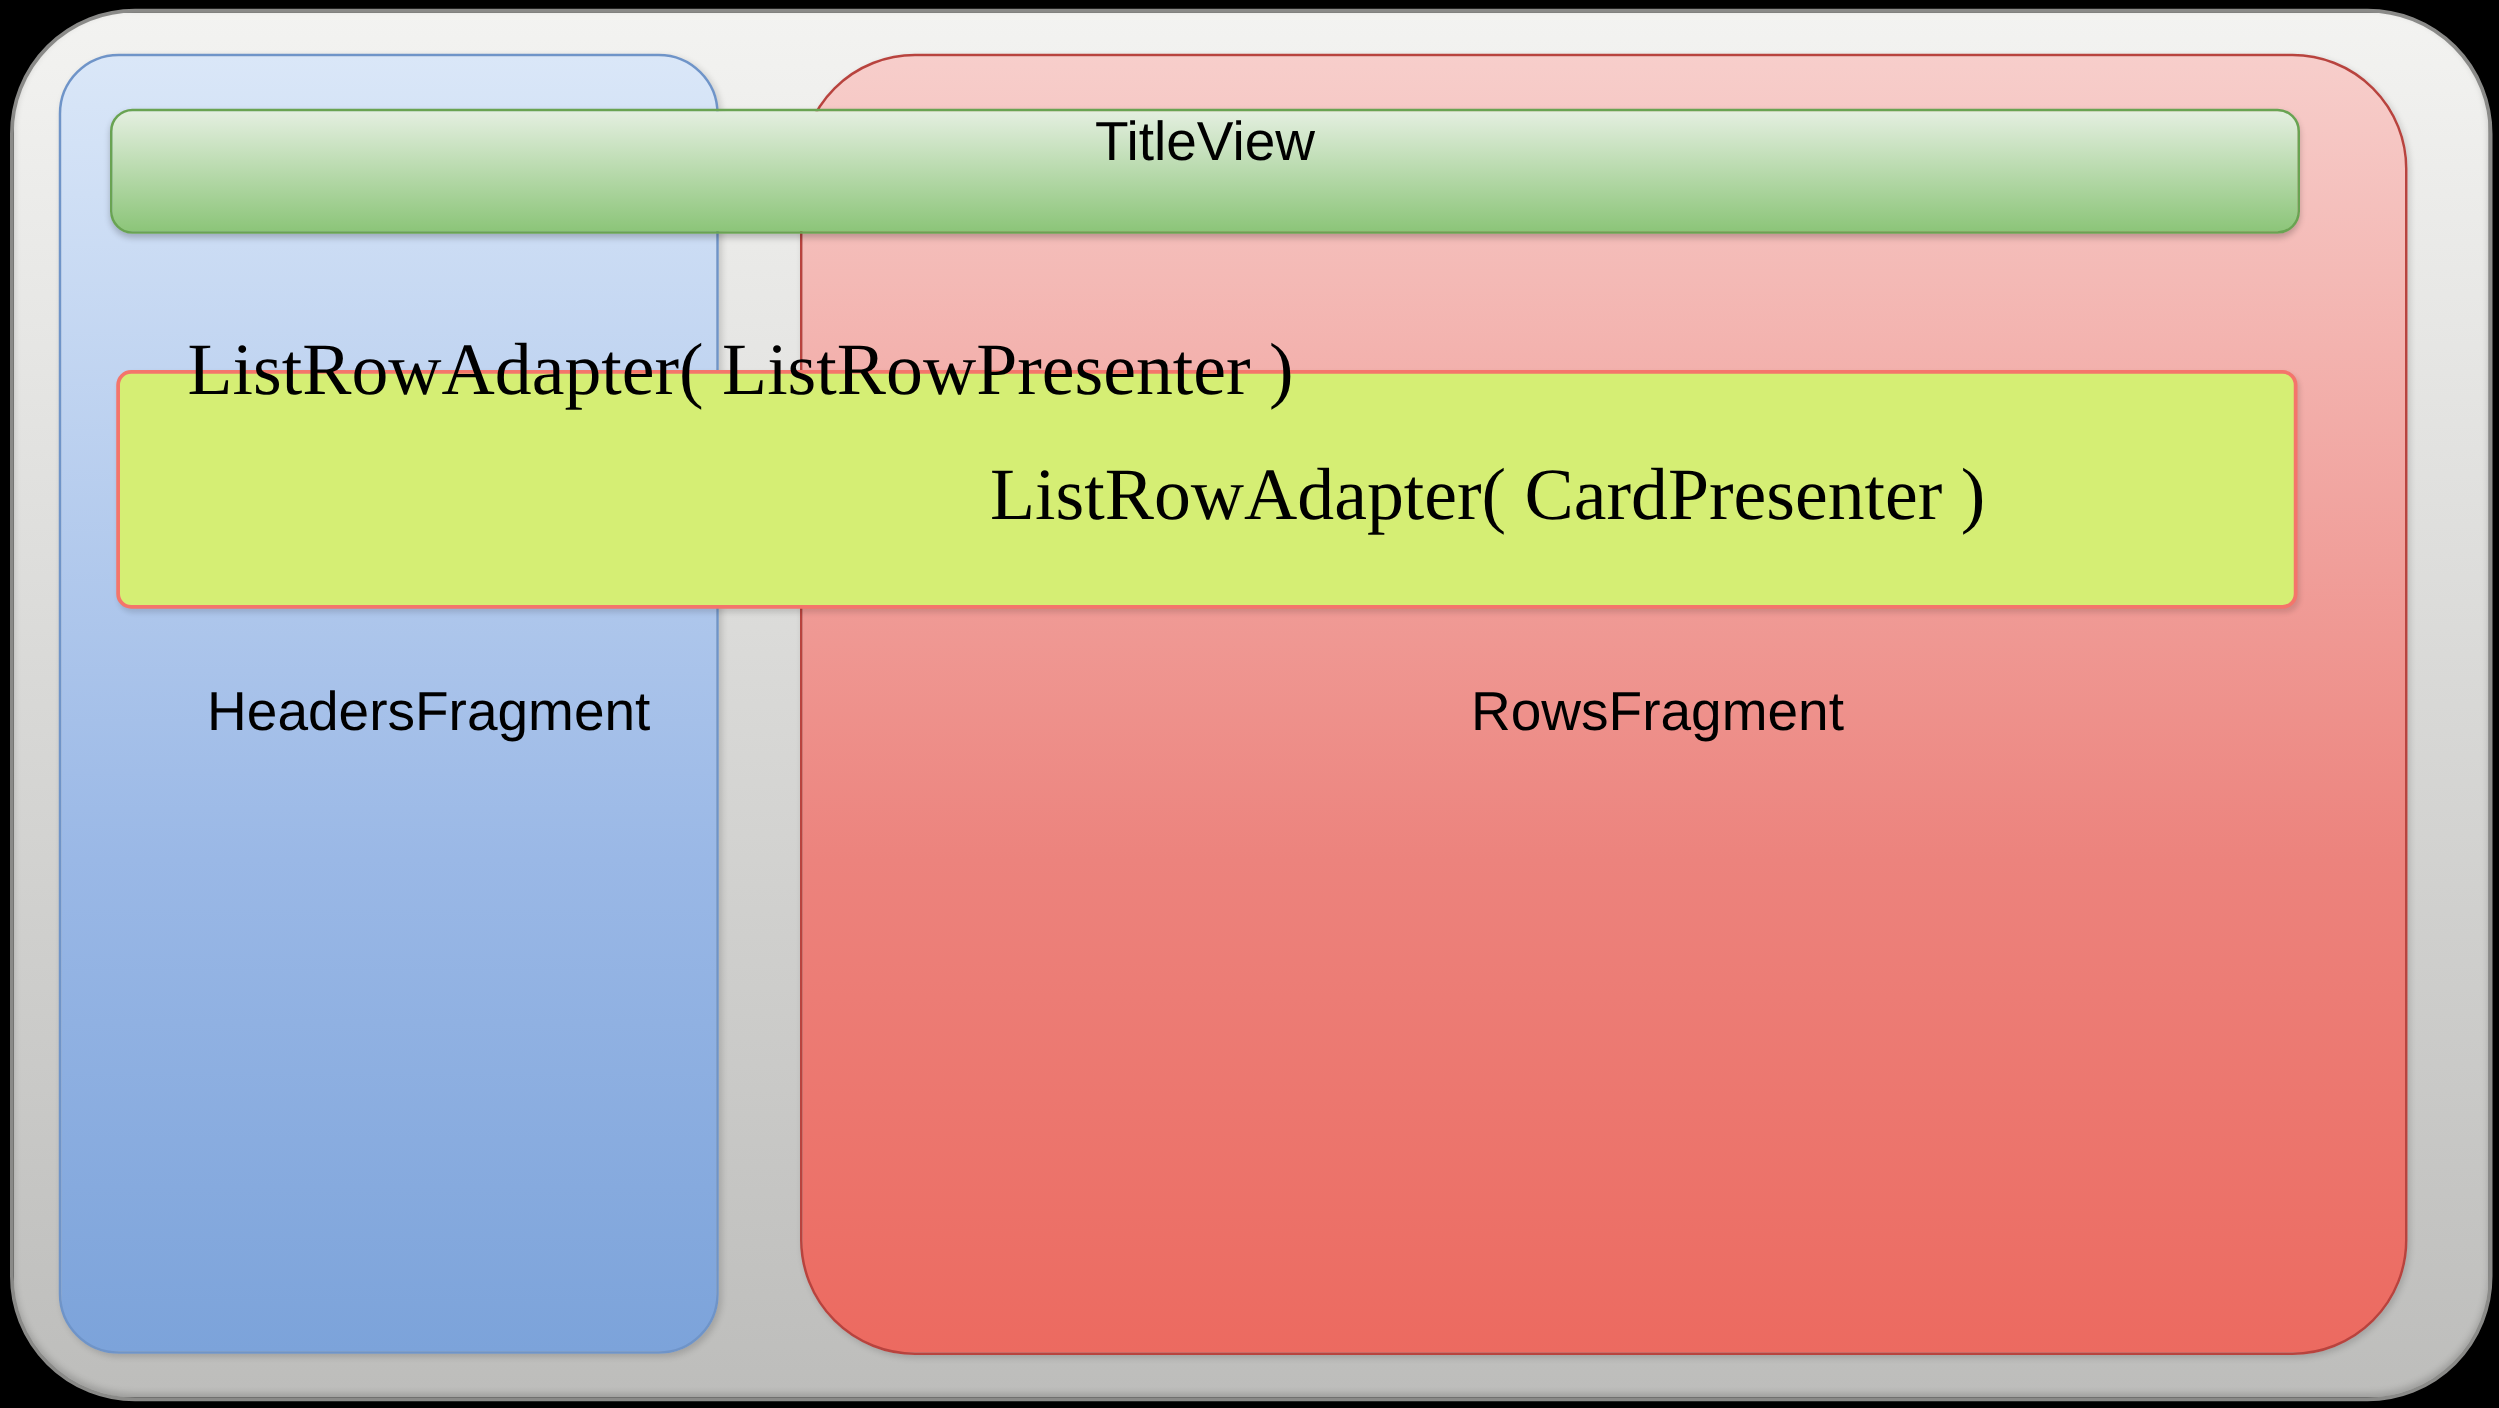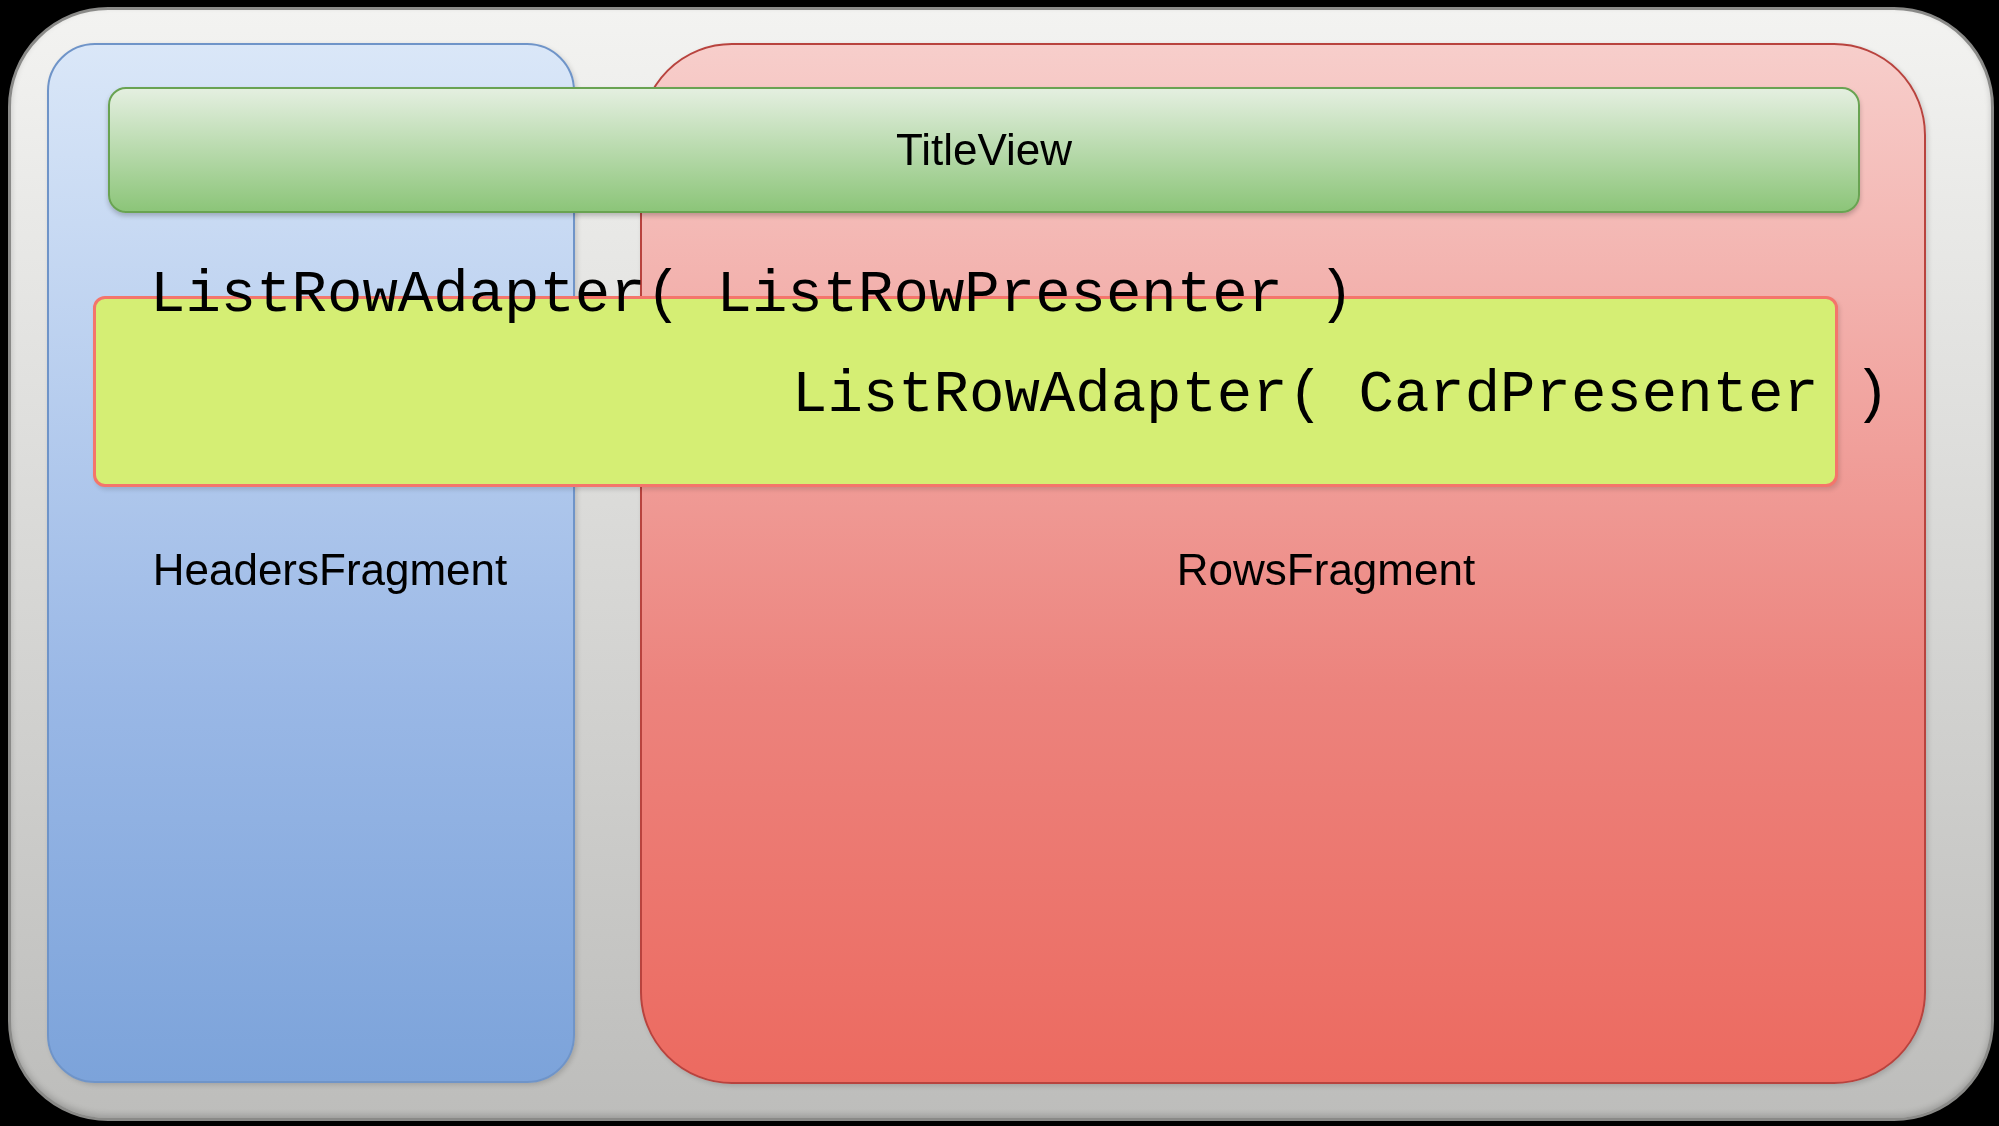--- a/index.html
+++ b/index.html
@@ -45,67 +45,65 @@
     border-radius: 92px;
     background: linear-gradient(180deg, var(--red-top, #f7cecb) 0%, #ec837d 62%, var(--red-bottom, #ec6a60) 100%);
     border: 2px solid var(--red-border, #b8433e);
     box-sizing: border-box;
     box-shadow: 2px 2px 5px rgba(0,0,0,0.15);
   }
   
   .title-bar {
     position: absolute;
     left: 88px; top: 87px;
-    width: 1752px; height: 126px;
+    width: 1752px; height: 100px;
     border-radius: 18px;
     background: linear-gradient(180deg, var(--green-top, #e4efe0) 0%, var(--green-bottom, #8cc579) 100%);
     border: 2px solid var(--green-border, #69a352);
     box-sizing: border-box;
     box-shadow: 0 3px 5px rgba(0,0,0,0.22);
     display: flex;
-    align-items: center;
     justify-content: center;
-    margin-left: 20px;
   }
   .title-bar .label-text {
     font-size: 44px;
     color: #000;
     letter-spacing: 0px;
   }
   
   .row-band {
     position: absolute;
     left: 93px; top: 296px;
     width: 1745px; height: 191px;
     border-radius: 12px;
     background: var(--yellow-fill, #d5ee74);
     border: 3px solid var(--yellow-border, #f4756b);
     box-sizing: border-box;
     box-shadow: 2px 3px 4px rgba(0,0,0,0.12);
   }
   .big-text {
     position: absolute;
-    font-family: Liberation Mono, monospace;
+    font-family: Liberation Serif, serif;
     font-size: 59px;
     line-height: 1.17;
     color: #000;
     white-space: nowrap;
   }
   .big-line-1 { left: 150px; top: 261px; }
   .header-cell-text { left: 188px; top: 371px; }
   .card-line { left: 792px; top: 361px; }
   .frag-label {
     position: absolute;
     top: 545px;
     font-size: 44px;
     color: #000;
     text-align: center;
     white-space: nowrap;
   }
-  .headers-label { left: 47px; width: 528px; margin-left: 19px; }
+  .headers-label { left: 47px; width: 592px; }
   .rows-label { left: 640px; width: 1372px; }
 </style>
 </head>
 <body>
 
 <div class="stage">
   <div class="frame"></div>
 
   <div class="headers-box"></div>
   <div class="rows-box"></div>

